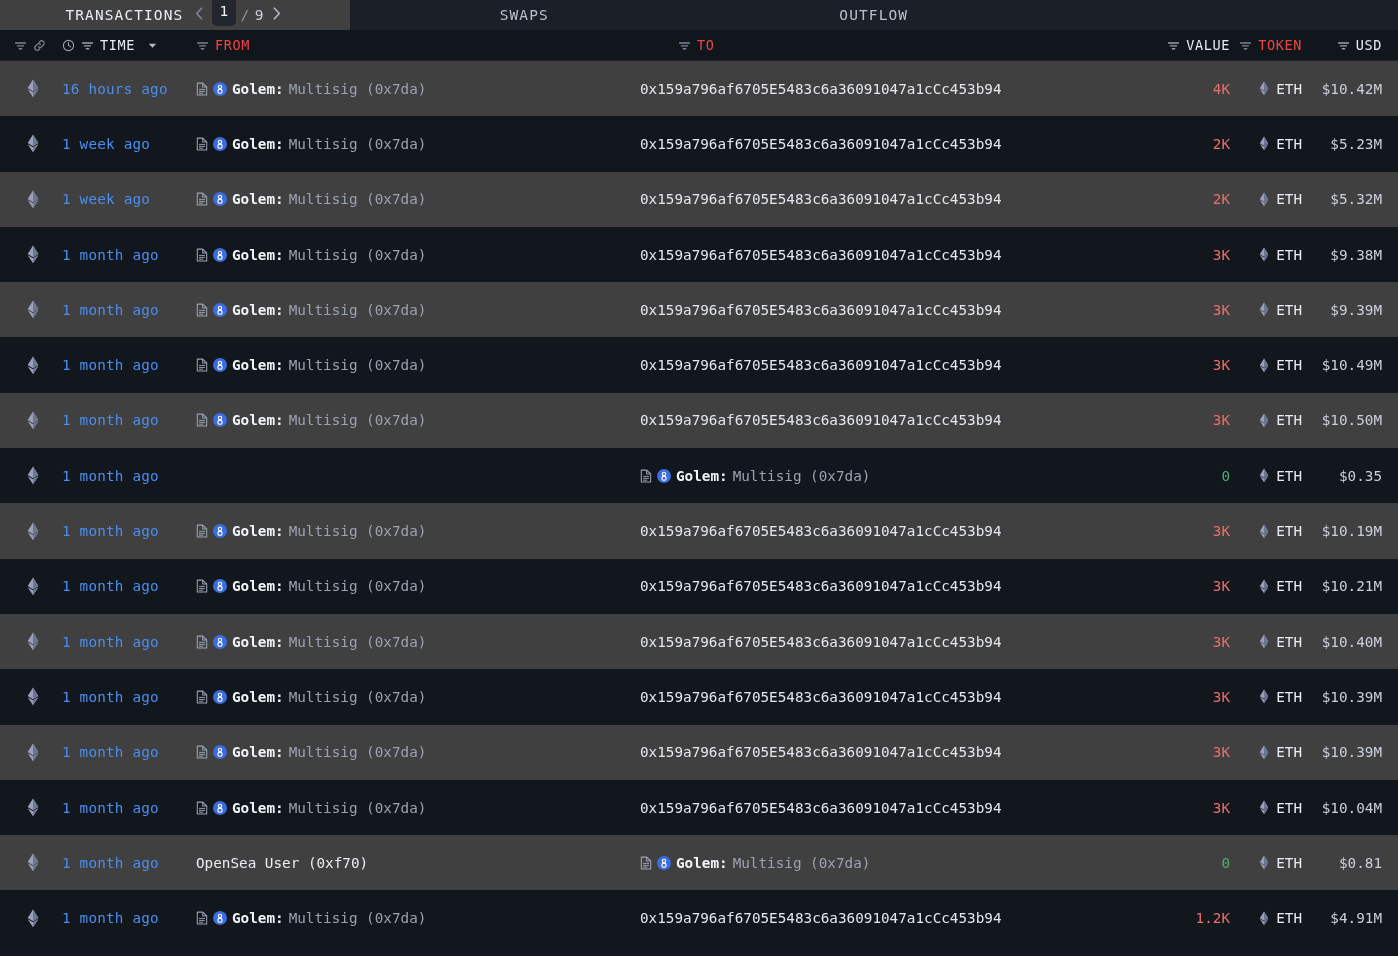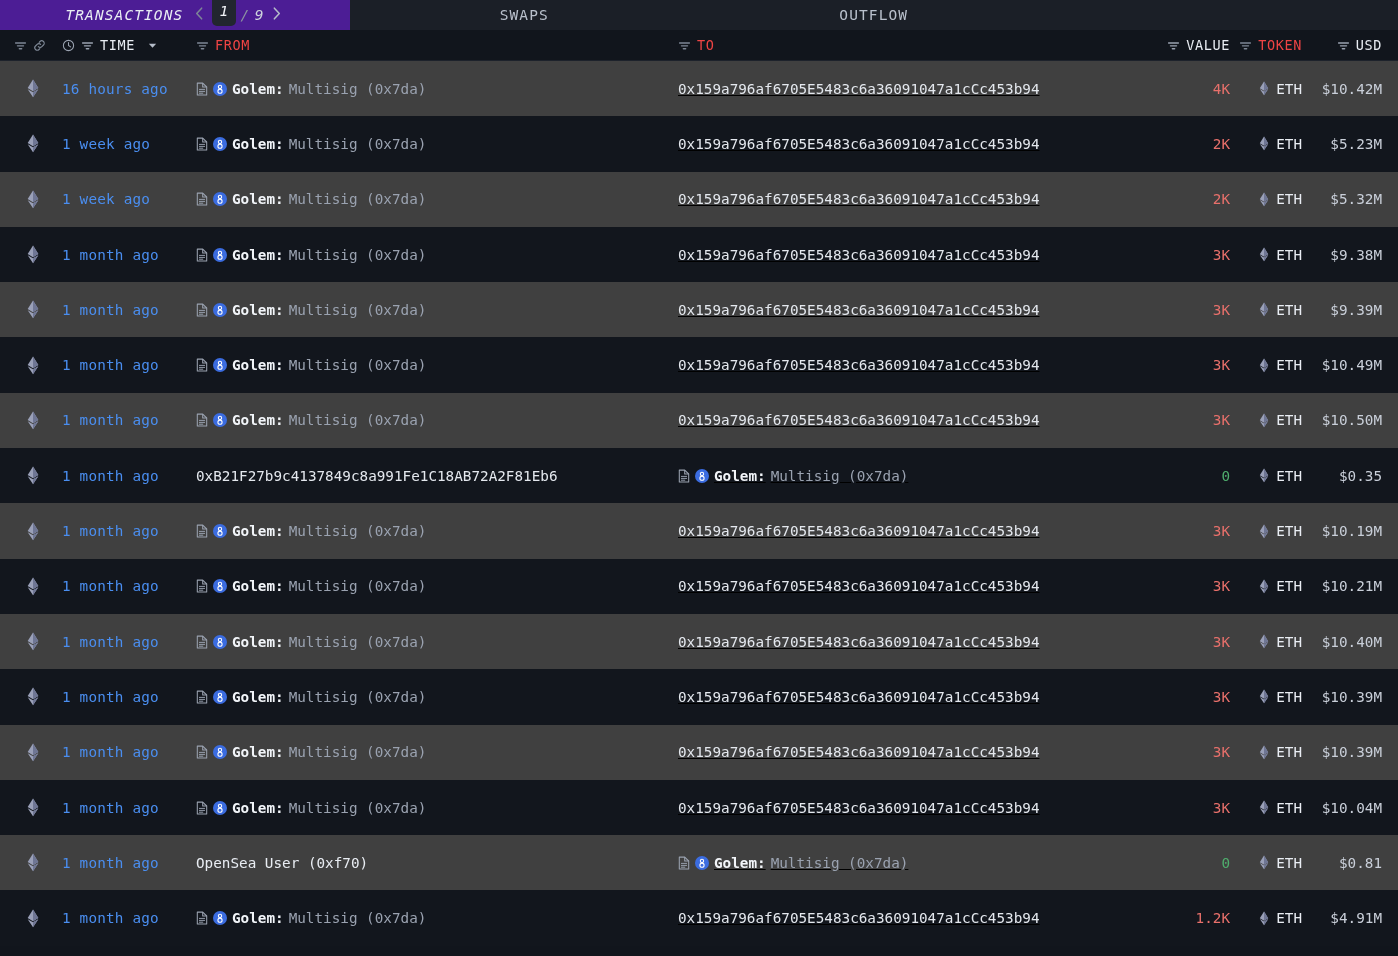--- a/index.html
+++ b/index.html
@@ -35,23 +35,22 @@
     align-items: center;
     justify-content: center;
     font-size: 14.5px;
     letter-spacing: 1.1px;
     color: #b9c0cc;
     background: #1b1f27;
     cursor: pointer;
     position: relative;
   }
   .tab.active {
-    background: #4c1d95;
+    background: #404040;
     color: #e9edf3;
-    font-style: italic;
   }
   .tab-inner {
     display: flex;
     align-items: center;
     gap: 9px;
   }
   .tab-label { white-space: nowrap; }
 
   .pager {
     display: flex;
@@ -131,22 +130,22 @@
   .c-time {
     position: absolute; left: 62px;
     color: #4a8ef0;
     letter-spacing: 0.2px;
   }
   .c-from {
     position: absolute; left: 196px;
     display: flex; align-items: center; gap: 6px;
   }
   .c-to {
-    position: absolute; left: 678px;
-    display: flex; align-items: center; gap: 6px; text-decoration: underline;
+    position: absolute; left: 640px;
+    display: flex; align-items: center; gap: 6px;
   }
   .c-val {
     position: absolute; right: 168px;
     text-align: right;
   }
   .c-tok {
     position: absolute; right: 96px;
     display: flex; align-items: center; gap: 7px;
     color: #e9edf3;
   }
@@ -697,25 +696,20 @@
           <span class="ic">
             <svg width="12" height="19" viewBox="0 0 12 19">
               <path d="M6 0.6 L11.3 9.1 L6 12.2 L0.7 9.1 Z" fill="#9aa0b8"></path>
               <path d="M6 0.6 L11.3 9.1 L6 12.2 Z" fill="#6f7694"></path>
               <path d="M6 13.3 L11.3 10.2 L6 18.2 L0.7 10.2 Z" fill="#9aa0b8"></path>
               <path d="M6 13.3 L11.3 10.2 L6 18.2 Z" fill="#6f7694"></path>
             </svg>
           </span>
         </div>
         <div class="c-time">1 month ago</div>
-        <div class="c-from">
-          <span class="ent">
-            <span class="plain-addr">0xB21F27b9c4137849c8a991Fe1C18AB72A2F81Eb6</span>
-          </span>
-        </div>
         <div class="c-to">
           <span class="ent">
             <span class="ic">
               <svg width="12" height="14" viewBox="0 0 12 14" fill="none" stroke="#9aa2b0" stroke-width="1.05" stroke-linejoin="round">
                 <path d="M1.3 1.1h5.4l4 3.9v8H1.3z"></path>
                 <path d="M6.7 1.1v3.9h4"></path>
                 <path d="M3.4 7.4h5.2M3.4 9.4h5.2M3.4 11.2h3.4" stroke-width="0.95" stroke-linecap="round"></path>
               </svg>
             </span>
             <span class="ic">

